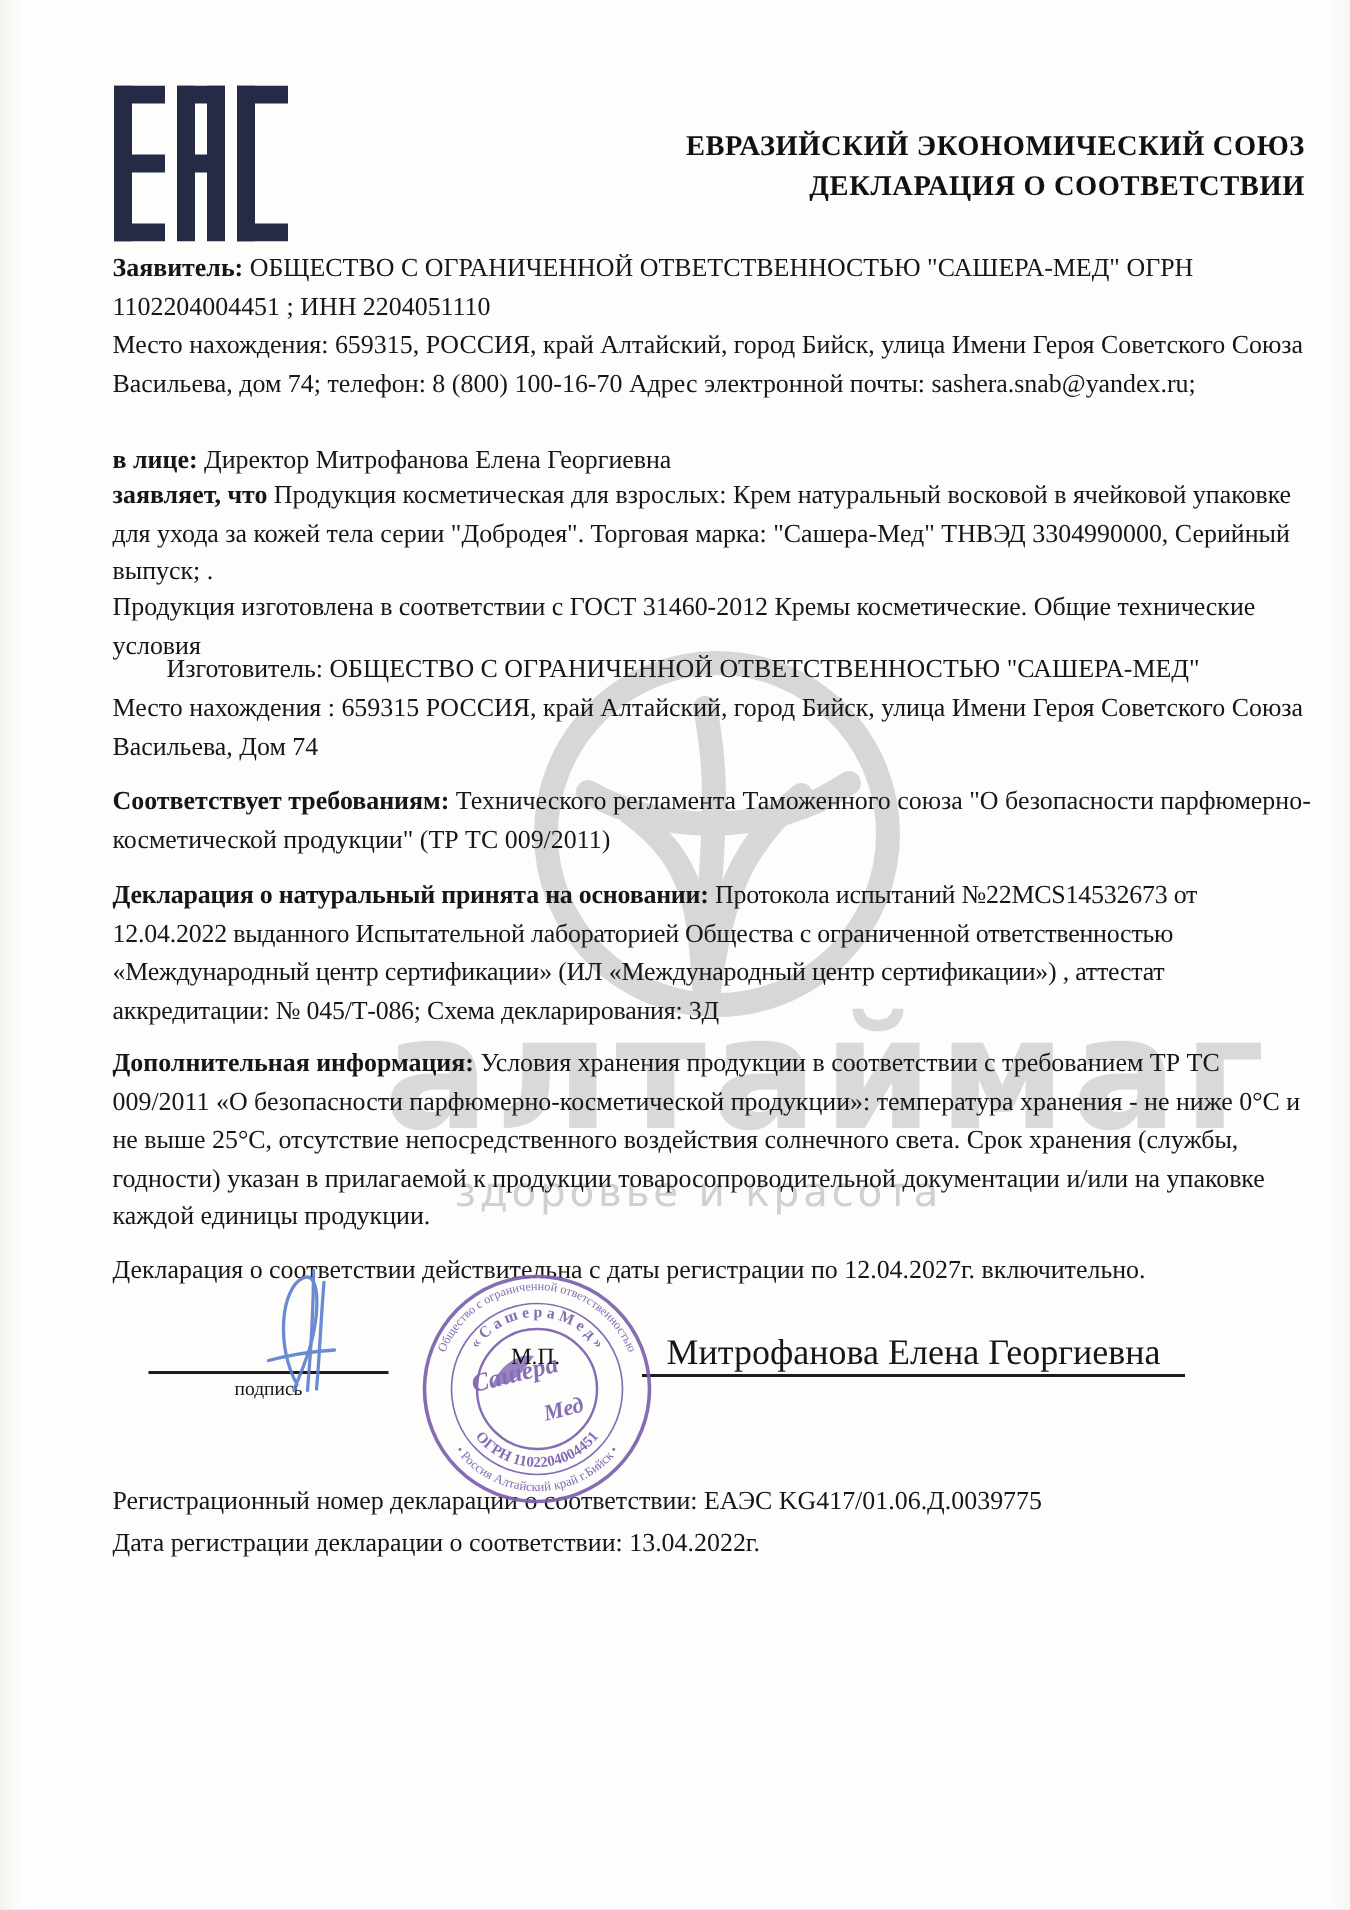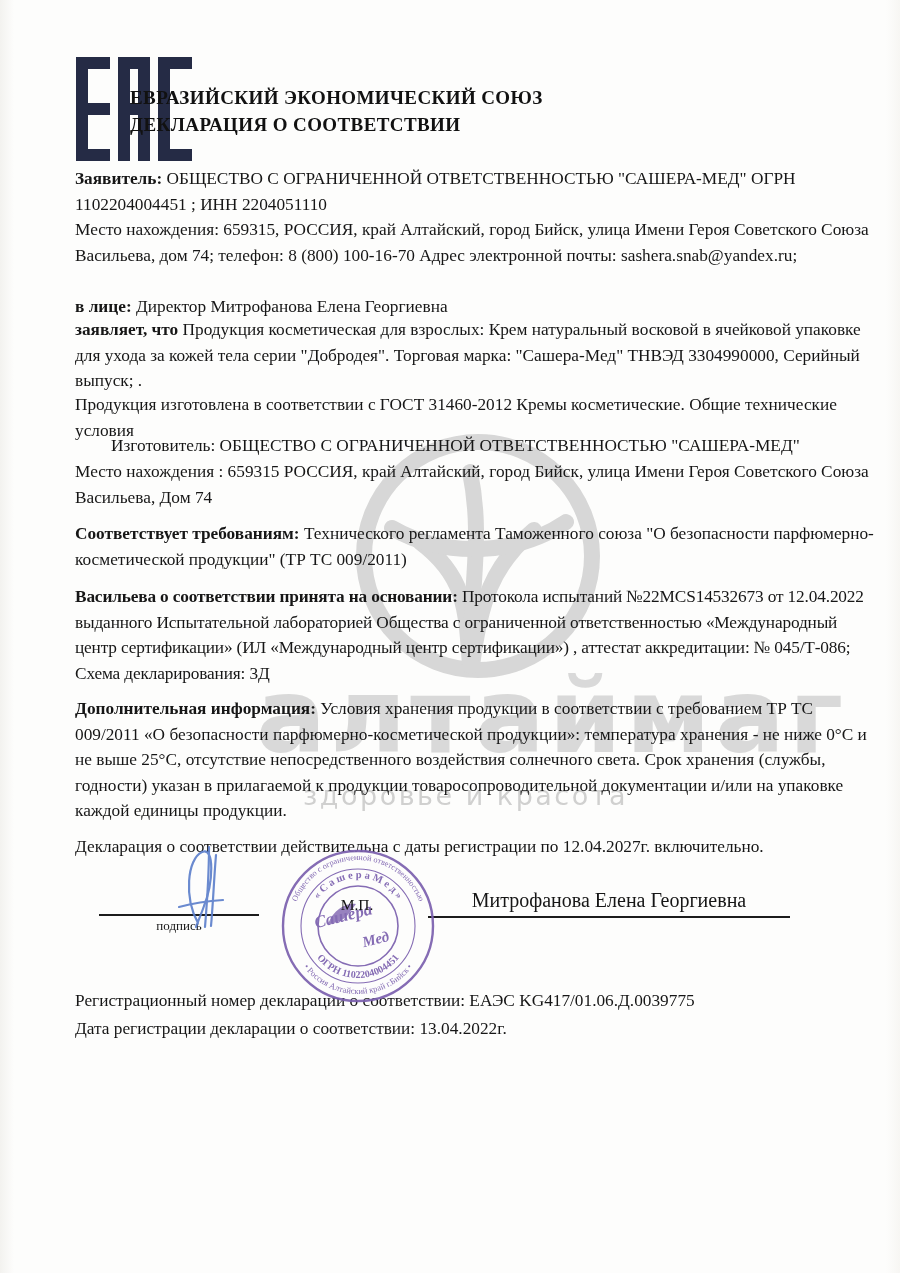--- a/index.html
+++ b/index.html
@@ -5,21 +5,21 @@
   html,body{margin:0;padding:0;background:#e9e9e9;}
   .page{
     position:relative;width:900px;height:1273px;margin:0 auto;
     background:linear-gradient(90deg,#f3f2ef 0px,#fdfdfc 14px,#fdfdfc 886px,#f7f6f3 900px);
     overflow:hidden;
     font-family:"Liberation Serif", serif;
     color:#161616;
   }
   
   .eac{position:absolute;left:76px;top:57px;}
-  .hdr{position:absolute;left:130px;top:84px;width:740px;text-align:left;
+  .hdr{position:absolute;left:130px;top:84px;width:740px;text-align:right;
        font-weight:bold;font-size:19px;line-height:27px;letter-spacing:.4px;color:#111;}
   
   .wm-circle{position:absolute;left:352px;top:430px;z-index:1;}
   .wm-brand{position:absolute;left:256px;top:664px;z-index:1;
     font-family:"DejaVu Sans",sans-serif;font-weight:bold;font-size:104px;line-height:104px;
     letter-spacing:4px;color:#c2c2c2;opacity:.6;text-align:center;}
   .wm-tag{position:absolute;left:303px;top:780px;z-index:1;
     font-family:"DejaVu Sans",sans-serif;font-size:27px;letter-spacing:2.5px;
     color:#bdbdbd;opacity:.7;}
   
@@ -32,21 +32,21 @@
   
   .sig-svg{position:absolute;left:168px;top:843px;z-index:4;}
   .line-left{position:absolute;left:99px;top:914px;width:160px;border-bottom:2px solid #1c1c1c;z-index:2;}
   .cap-sign{position:absolute;left:99px;top:918px;width:160px;text-align:center;
             font-size:13px;z-index:2;}
   .stamp{position:absolute;left:279px;top:847px;z-index:3;opacity:.92;}
   .mp{position:absolute;left:322px;top:896px;width:70px;text-align:center;
       font-size:15.5px;color:#141414;z-index:5;}
   .line-right{position:absolute;left:428px;top:916px;width:362px;border-bottom:2px solid #1c1c1c;z-index:2;}
   .fio-name{position:absolute;left:428px;top:889px;width:362px;text-align:center;
-            font-size:20px;z-index:2;}
+            font-size:24px;z-index:2;}
   .cap-fio{position:absolute;left:448px;top:920px;width:362px;text-align:center;
            font-size:13px;z-index:2;}
   
   .foot1{position:absolute;left:75px;top:991px;width:800px;font-size:17.3px;z-index:2;}
   .foot2{position:absolute;left:75px;top:1019px;width:800px;font-size:17.3px;z-index:2;}
 </style>
 </head>
 <body>
 
 <div class="page">
@@ -89,21 +89,21 @@
   <div class="wm-tag">здоровье и красота</div>
 
   <p class="para p1"><b>Заявитель:</b><span> ОБЩЕСТВО С ОГРАНИЧЕННОЙ ОТВЕТСТВЕННОСТЬЮ "САШЕРА-МЕД" ОГРН 1102204004451 ; ИНН 2204051110</span></p>
   <p class="para p2"><b></b><span>Место нахождения: 659315, РОССИЯ, край Алтайский, город Бийск, улица Имени Героя Советского Союза Васильева, дом 74; телефон: 8 (800) 100-16-70 Адрес электронной почты: sashera.snab@yandex.ru;</span></p>
   <p class="para p3"><b>в лице:</b><span> Директор Митрофанова Елена Георгиевна</span></p>
   <p class="para p4"><b>заявляет, что</b><span>  Продукция косметическая для взрослых: Крем натуральный восковой в ячейковой упаковке для ухода за кожей тела серии "Добродея". Торговая марка: "Сашера-Мед" ТНВЭД 3304990000, Серийный выпуск; .</span></p>
   <p class="para p5"><b></b><span>Продукция изготовлена в соответствии с ГОСТ 31460-2012 Кремы косметические. Общие технические условия</span></p>
   <p class="para p6"><b></b><span>Изготовитель: ОБЩЕСТВО С ОГРАНИЧЕННОЙ ОТВЕТСТВЕННОСТЬЮ "САШЕРА-МЕД"</span></p>
   <p class="para p7"><b></b><span>Место нахождения : 659315 РОССИЯ, край Алтайский, город Бийск, улица Имени Героя Советского Союза Васильева, Дом 74</span></p>
   <p class="para p8"><b>Соответствует требованиям:</b><span> Технического регламента Таможенного союза "О безопасности парфюмерно-косметической продукции" (ТР ТС 009/2011)</span></p>
-  <p class="para p9"><b>Васильева о соответствии принята на основании:</b><span> Протокола испытаний №22MCS14532673 от 12.04.2022 выданного Испытательной лабораторией Общества с ограниченной ответственностью «Международный центр сертификации» (ИЛ «Международный центр сертификации») , аттестат аккредитации: № 045/Т-086; Схема декларирования: 3Д</span></p>
+  <p class="para p9"><b>Декларация о натуральный принята на основании:</b><span> Протокола испытаний №22MCS14532673 от 12.04.2022 выданного Испытательной лабораторией Общества с ограниченной ответственностью «Международный центр сертификации» (ИЛ «Международный центр сертификации») , аттестат аккредитации: № 045/Т-086; Схема декларирования: 3Д</span></p>
   <p class="para p10"><b>Дополнительная информация:</b><span> Условия хранения продукции в соответствии с требованием ТР ТС 009/2011 «О безопасности парфюмерно-косметической продукции»: температура хранения - не ниже 0°С и не выше 25°С, отсутствие непосредственного воздействия солнечного света. Срок хранения (службы, годности) указан в прилагаемой к продукции товаросопроводительной документации и/или на упаковке каждой единицы продукции.</span></p>
   <p class="para p11"><b></b><span>Декларация о соответствии действительна с даты регистрации по 12.04.2027г. включительно.</span></p>
 
   <svg class="sig-svg" width="72" height="86" viewBox="0 0 72 86">
     <g fill="none" stroke="#5b7ecb" stroke-width="2.2" stroke-linecap="round" opacity="0.9">
       <path d="M 30,80 C 16,55 19,16 34,9 C 47,3 45,40 36,63 C 33,72 30,78 28,84"></path>
       <path d="M 41,4 C 41,30 39,60 37,84"></path>
       <path d="M 48,12 C 46,35 45,62 43,83"></path>
       <path d="M 11,64 C 26,60 40,58 55,57"></path>
     </g>

